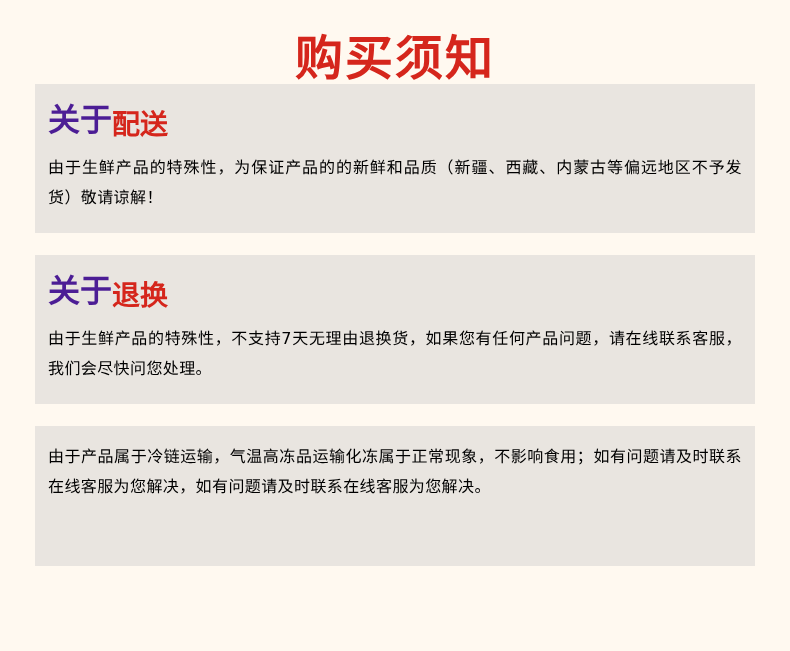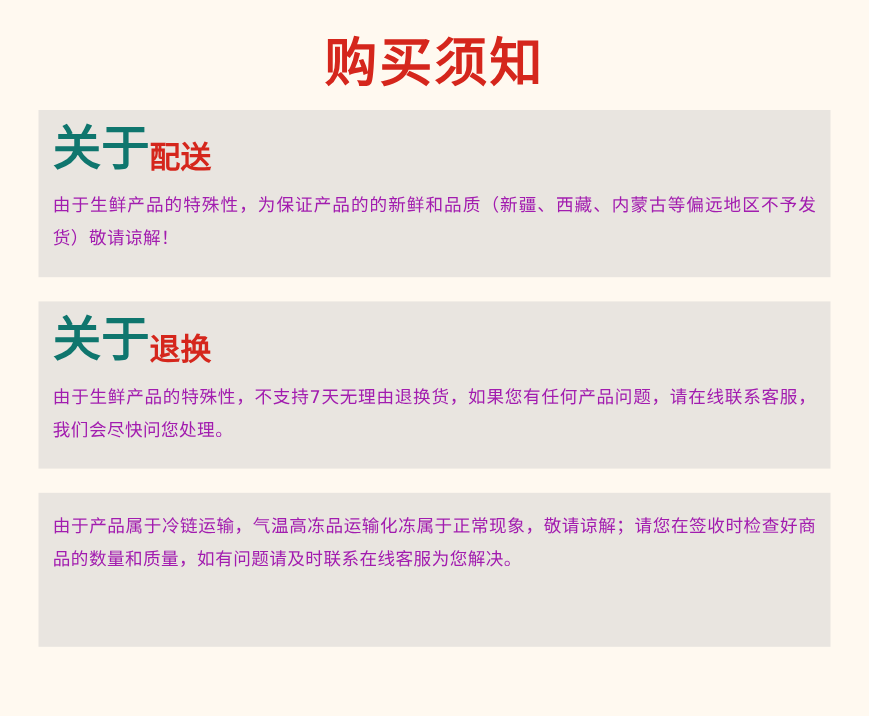--- a/index.html
+++ b/index.html
@@ -13,51 +13,51 @@
     background: #fff9f0;
     overflow: hidden;
   }
   .page-title {
     text-align: center;
     color: #d5261c;
     font-size: 48px;
     font-weight: bold;
     letter-spacing: 2px;
     padding-top: 30px;
-    height: 100px;
+    height: 84px;
     line-height: 56px;
     font-family: "DejaVu Serif", "Liberation Serif", serif;
   }
   .card {
     width: 720px;
     margin: 0 auto 22px auto;
     background: #e9e5e0;
     padding: 16px 13px 20px 13px;
     min-height: 140px;
   }
   .card-heading {
     line-height: 40px;
     margin: 0 0 8px 0;
     white-space: nowrap;
   }
   .card-heading .prefix {
-    color: #0f766e;
-    font-size: 44px;
+    color: #4c1d95;
+    font-size: 32px;
     font-weight: bold;
     font-family: "DejaVu Serif", "Liberation Serif", serif;
   }
   .card-heading .keyword {
     color: #d5261c;
     font-size: 28px;
     font-weight: bold;
     vertical-align: -3px;
     font-family: "DejaVu Serif", "Liberation Serif", serif;
   }
   .card-body {
-    color: #a21caf;
+    color: #000000;
     font-size: 16px;
     line-height: 30px;
     letter-spacing: 0.4px;
     text-align: justify;
   }
 </style>
 </head>
 <body>
 
 <div>
@@ -72,16 +72,16 @@
   </div>
 
   <div class="card">
     <h2 class="card-heading">
       <span class="prefix">关于</span><span class="keyword">退换</span>
     </h2>
     <p class="card-body">由于生鲜产品的特殊性，不支持7天无理由退换货，如果您有任何产品问题，请在线联系客服，我们会尽快问您处理。</p>
   </div>
 
   <div class="card">
-    <p class="card-body">由于产品属于冷链运输，气温高冻品运输化冻属于正常现象，敬请谅解；请您在签收时检查好商品的数量和质量，如有问题请及时联系在线客服为您解决。</p>
+    <p class="card-body">由于产品属于冷链运输，气温高冻品运输化冻属于正常现象，不影响食用；如有问题请及时联系在线客服为您解决，如有问题请及时联系在线客服为您解决。</p>
   </div>
 
 </div>
 
 </body></html>

